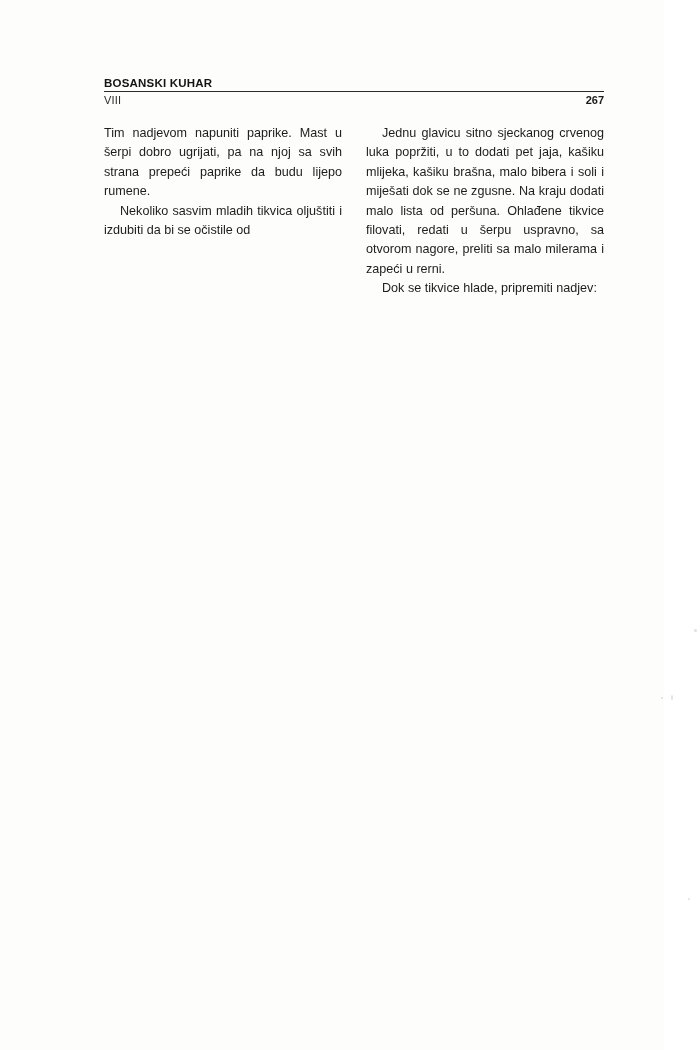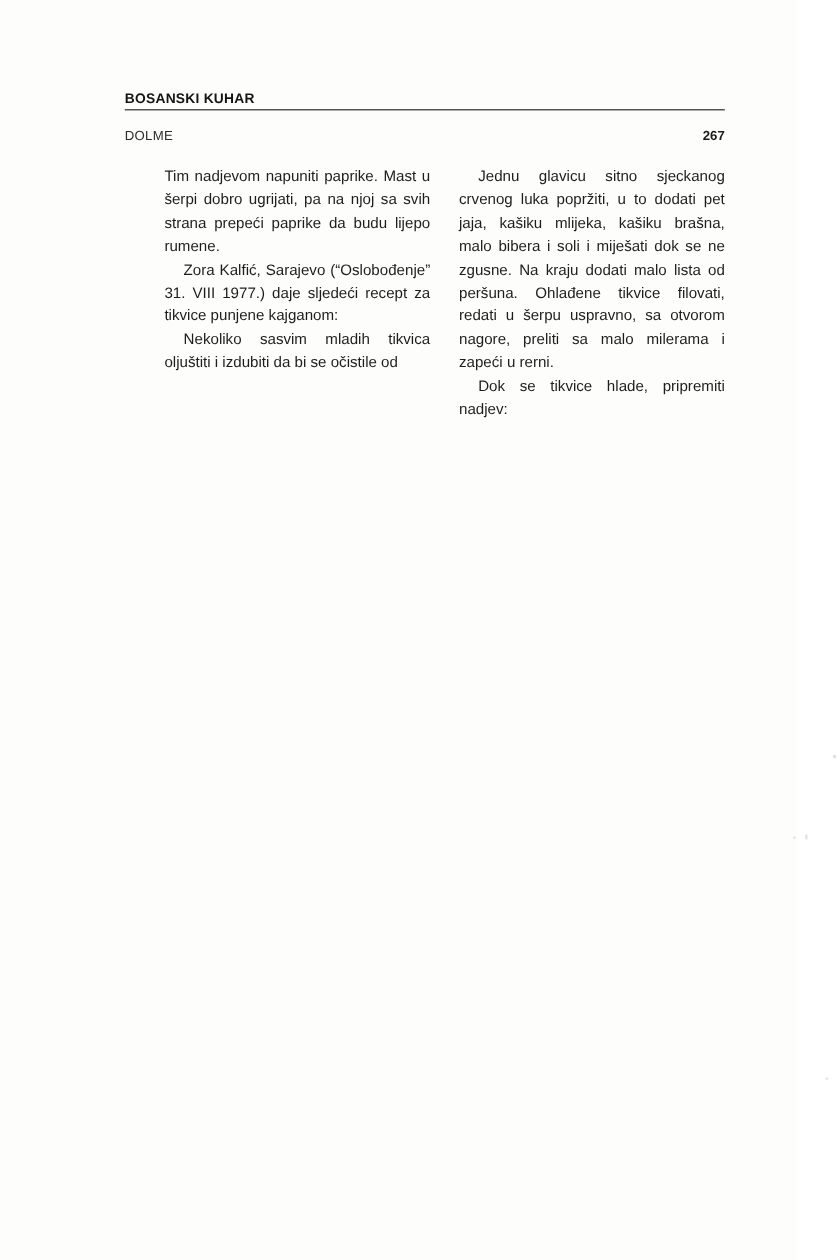--- a/index.html
+++ b/index.html
@@ -62,28 +62,26 @@
   }
   .chapter-name {
     font-size: 11px;
     color: #2a2a2a;
     letter-spacing: .2px;
   }
   .page-number {
     font-size: 11px;
     font-weight: bold;
     color: #1b1b1b;
-    margin-top: 14px;
   }
 
   .columns {
     display: flex;
     gap: 24px;
     margin-top: 18px;
-    margin-left: 33px;
   }
   .col {
     width: 238px;
   }
 
   .para {
     font-size: 12.6px;
     line-height: 19.4px;
     text-align: justify;
     text-justify: inter-word;
@@ -114,29 +112,28 @@
   <span class="speck" style="left:671px; top:695px; width:2px; height:5px;"></span>
   <span class="speck" style="left:688px; top:898px; width:2px; height:2px;"></span>
   <span class="speck" style="left:661px; top:697px; width:2px; height:2px;"></span>
 
   <div class="content">
 
     <div class="book-title">BOSANSKI KUHAR</div>
     <div class="rule"></div>
 
     <div class="header-row">
-      <div class="chapter-name">DOLME</div>
+      <div class="chapter-name">VIII</div>
       <div class="page-number">267</div>
     </div>
 
     <div class="columns">
 
       <div class="col">
         <p class="para">Tim nadjevom napuniti paprike. Mast u šerpi dobro ugrijati, pa na njoj sa svih strana prepeći paprike da budu lijepo rumene.</p>
-        <p class="para indent">Zora Kalfić, Sarajevo (“Oslobođenje” 31. VIII 1977.) daje sljedeći recept za tikvice punjene kajganom:</p>
         <p class="para indent">Nekoliko sasvim mladih tikvica oljuštiti i izdubiti da bi se očistile od</p>
       </div>
 
       <div class="col">
         <p class="para indent">Jednu glavicu sitno sjeckanog crvenog luka popržiti, u to dodati pet jaja, kašiku mlijeka, kašiku brašna, malo bibera i soli i miješati dok se ne zgusne. Na kraju dodati malo lista od peršuna. Ohlađene tikvice filovati, redati u šerpu uspravno, sa otvorom nagore, preliti sa malo milerama i zapeći u rerni.</p>
         <p class="para indent">Dok se tikvice hlade, pripremiti nadjev:</p>
       </div>
 
     </div>
   </div>

